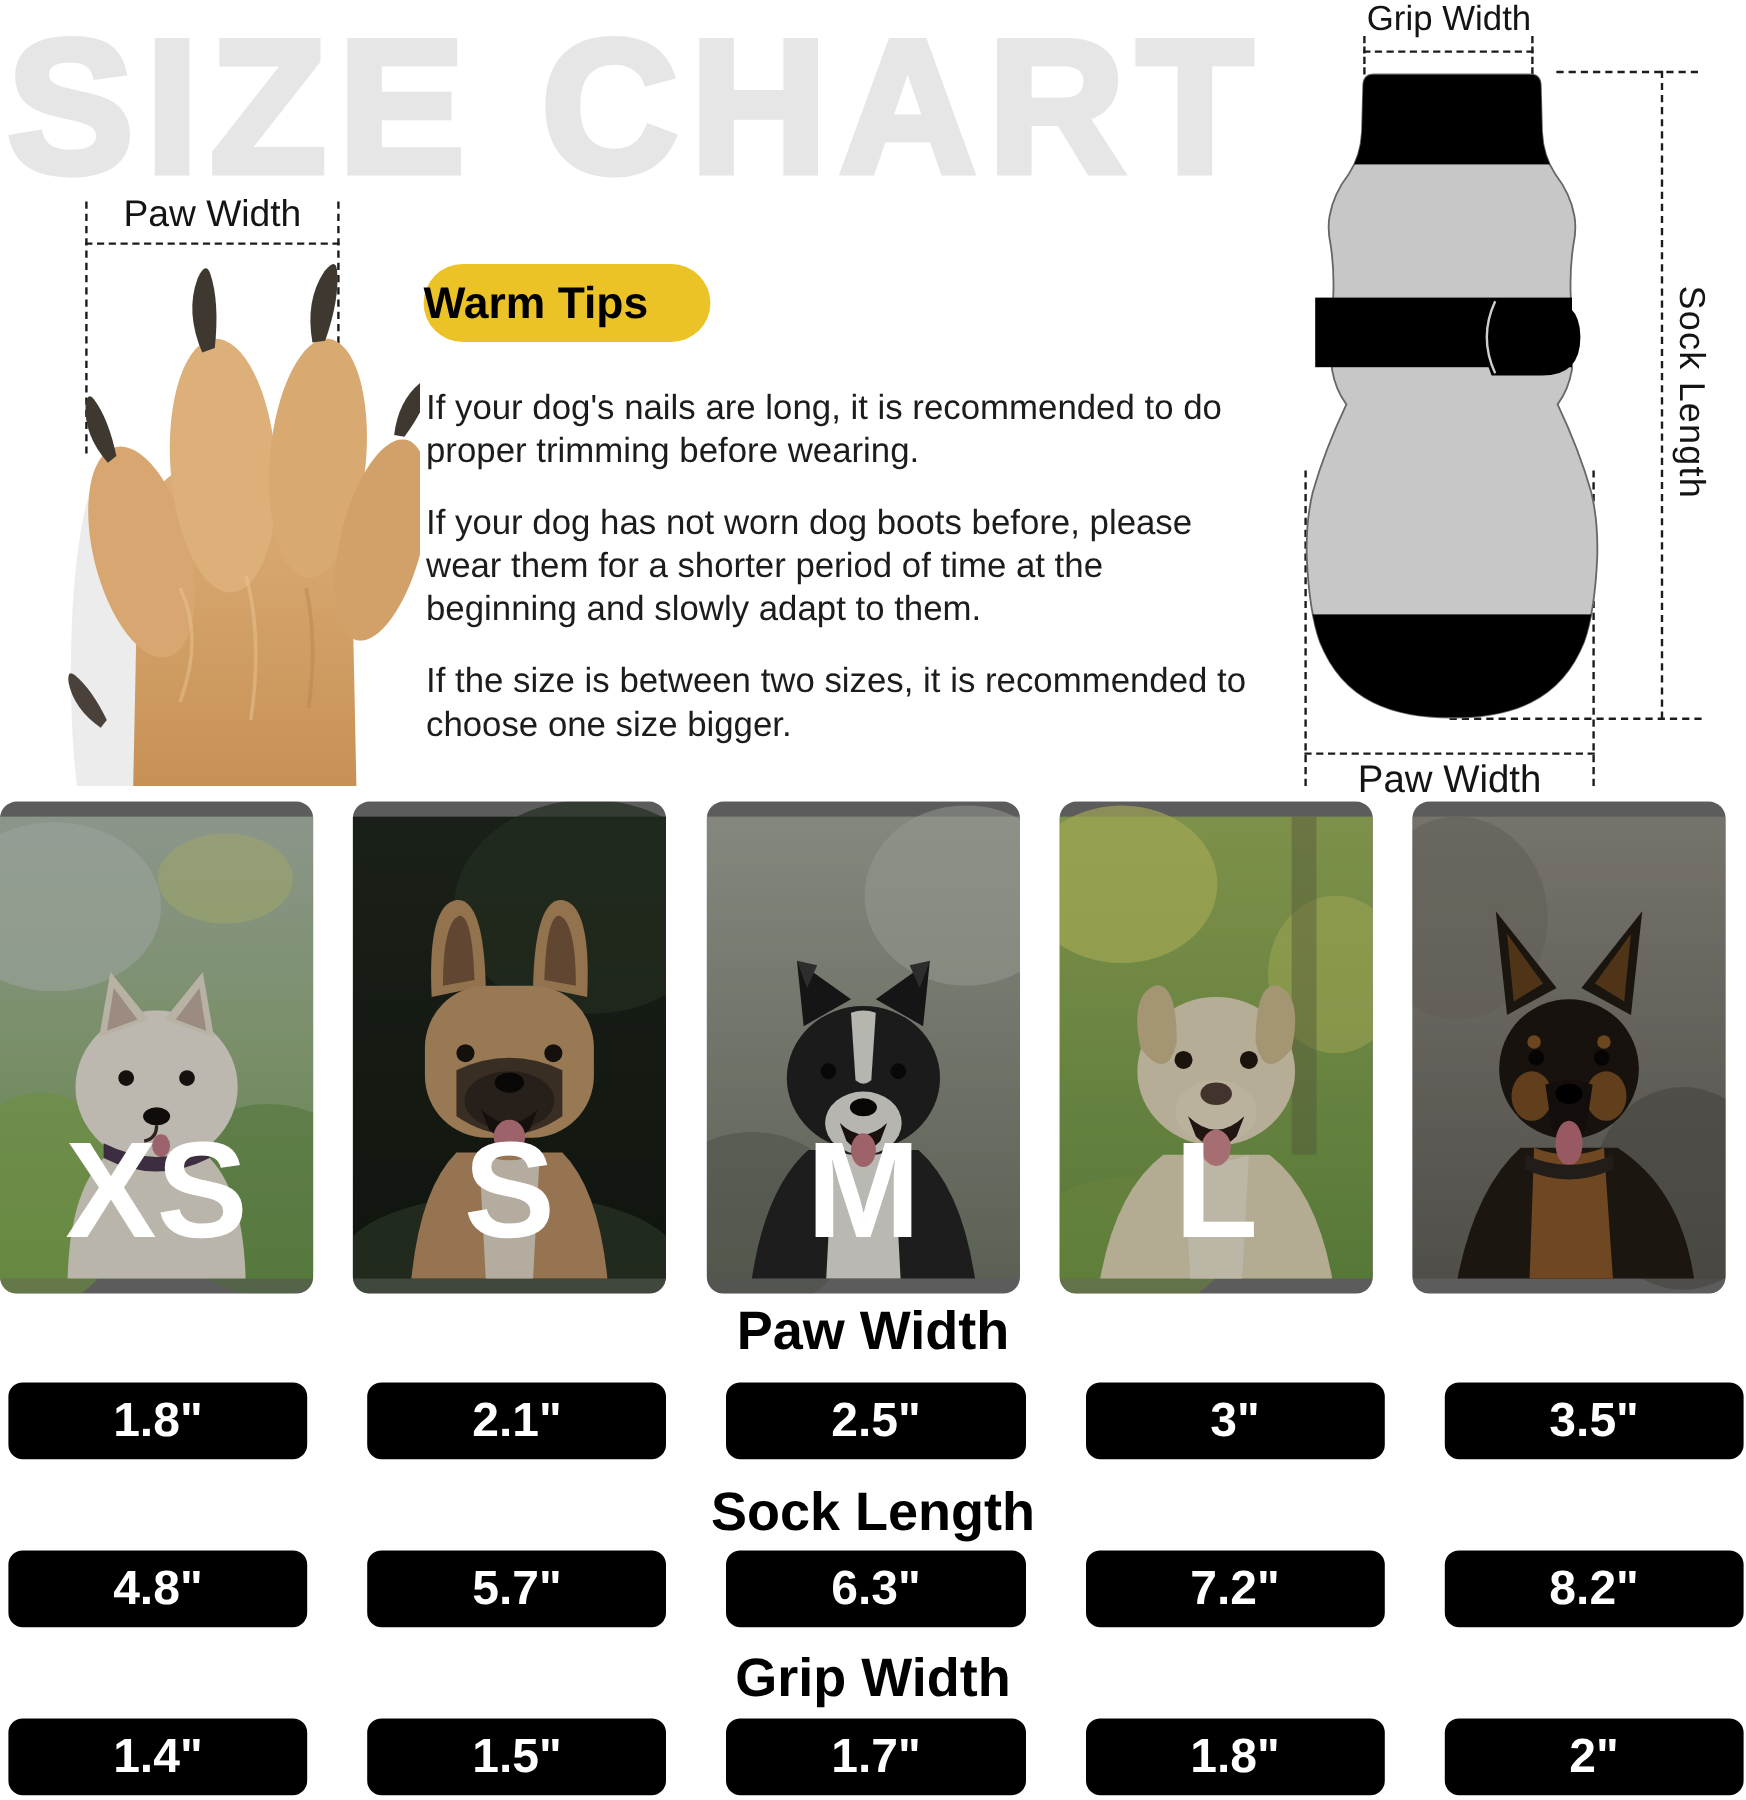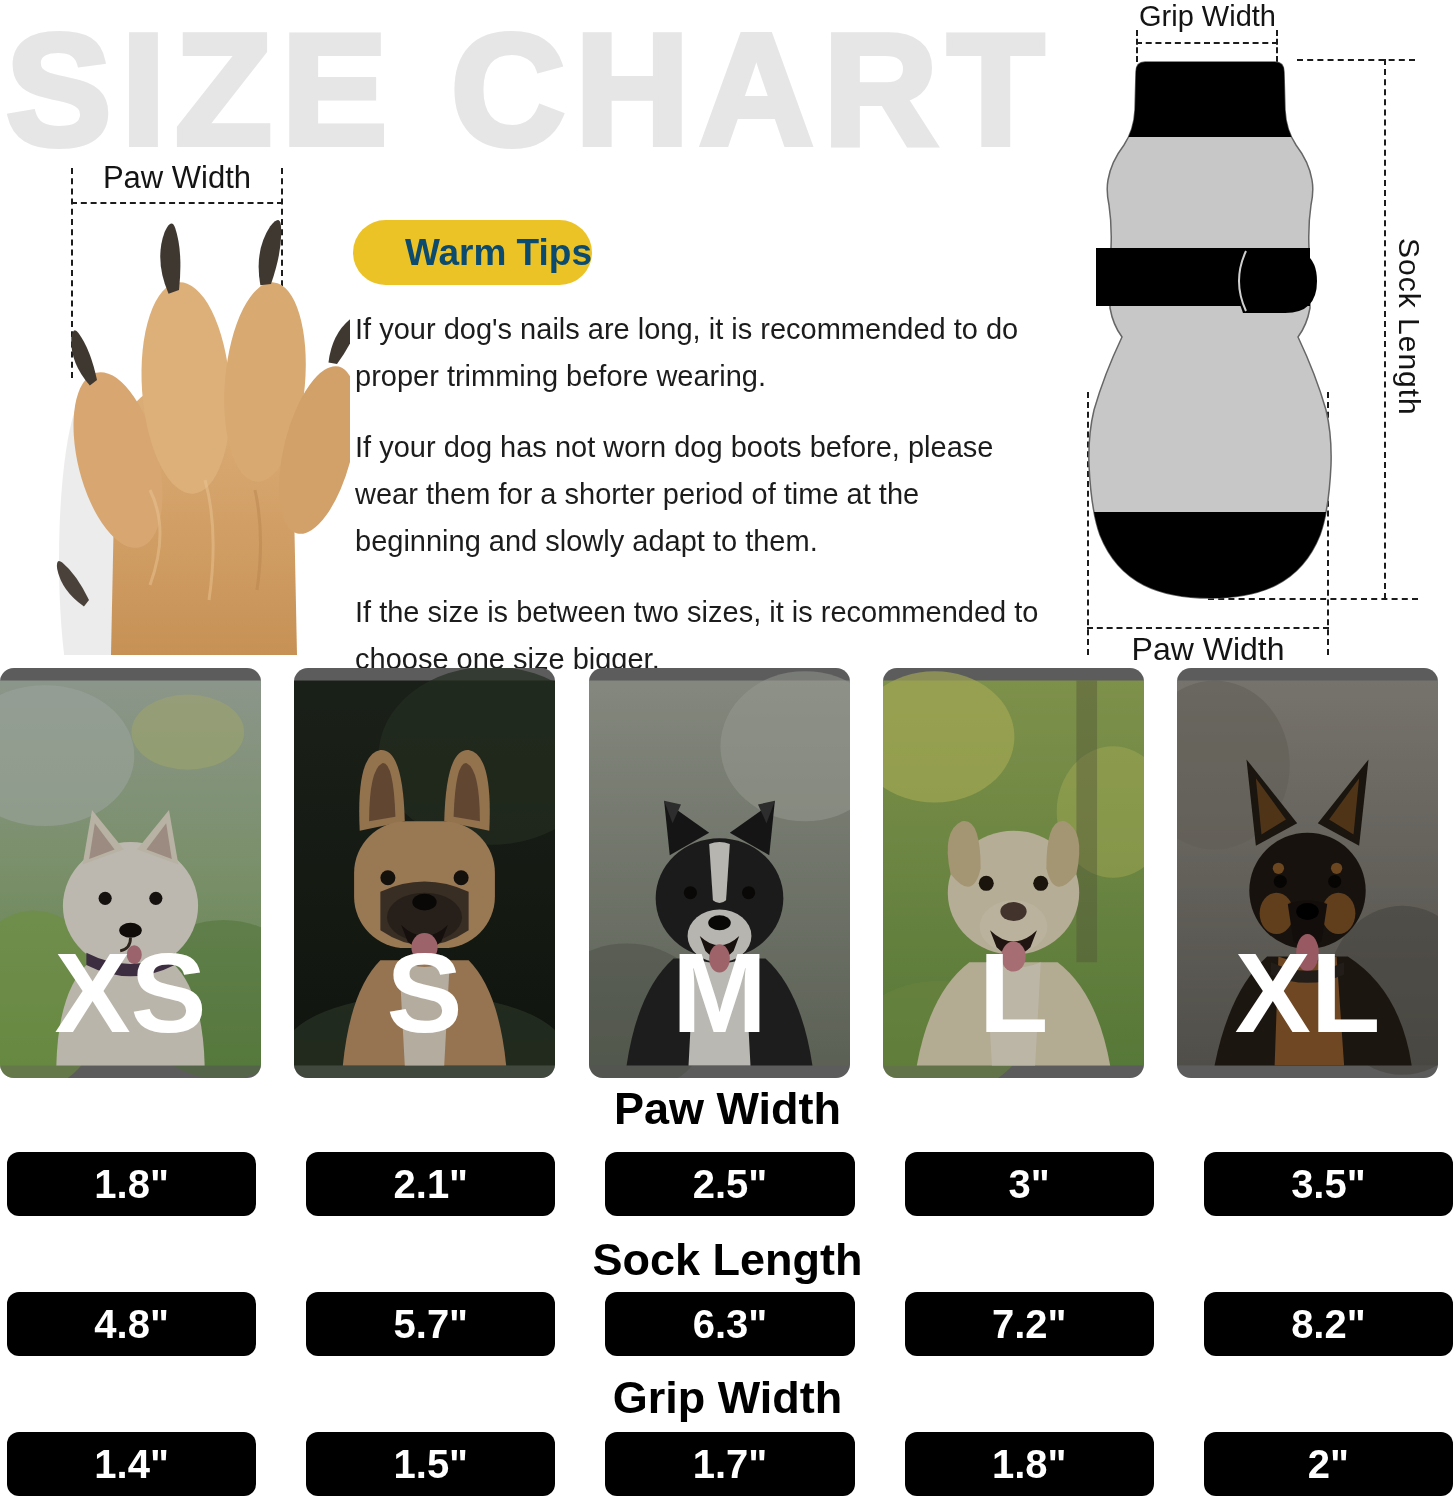--- a/index.html
+++ b/index.html
@@ -16,23 +16,23 @@
   .dash-h{height:0;border-top:2px dashed #1c1c1c;}
 
   
   #paw-measure-label{left:71px;top:160px;width:212px;text-align:center;font-size:31px;}
   #paw-dash-left {left:71px; top:168px;height:210px;}
   #paw-dash-right{left:281px;top:168px;height:210px;}
   #paw-dash-top  {left:71px; top:202px;width:212px;}
 
   
   #warm-tips-badge{left:353px;top:220px;width:239px;height:65px;border-radius:34px;
-                   background:#ECC327;display:flex;align-items:center;justify-content:flex-end;
-                   font-size:37px;font-weight:bold;color:#0c4a6e;}
-  #warm-tips-text{left:355px;top:306px;width:685px;font-size:29px;line-height:47px;color:#1c1c1c;}
+                   background:#ECC327;display:flex;align-items:center;justify-content:flex-start;
+                   font-size:37px;font-weight:bold;color:#000000;}
+  #warm-tips-text{left:355px;top:322px;width:685px;font-size:29px;line-height:36px;color:#1c1c1c;}
   #warm-tips-text p{margin:0 0 24px 0;}
 
   
   #grip-width-label{left:1135px;top:0px;width:145px;text-align:center;font-size:29px;}
   #grip-dash-l{left:1136px;top:30px;height:32px;}
   #grip-dash-r{left:1276px;top:30px;height:32px;}
   #grip-dash-h{left:1136px;top:42px;width:142px;}
   #socklen-dash-top{left:1297px;top:59px;width:118px;}
   #socklen-dash-v{left:1384px;top:59px;height:540px;}
   #socklen-dash-bottom{left:1208px;top:598px;width:210px;}
@@ -283,21 +283,20 @@
       <circle cx="108" cy="200" r="6" fill="#8a5a28"></circle>
         <circle cx="170" cy="200" r="6" fill="#8a5a28"></circle>
       <circle cx="110" cy="214" r="7" fill="#090705"></circle>
         <circle cx="168" cy="214" r="7" fill="#090705"></circle>
       <path d="M118 238 Q139 230 160 238 L154 278 Q139 288 124 278 Z" fill="#191310"></path>
       <ellipse cx="139" cy="246" rx="12" ry="9" fill="#000"></ellipse>
       <ellipse cx="139" cy="290" rx="12" ry="20" fill="#c4737e"></ellipse>
       <path d="M100 300 Q139 318 178 300 L178 313 Q139 331 100 313 Z" fill="#2e2620"></path>
     </svg>
     <div class="shade"></div>
-    <div class="size-letter">XL</div>
   </div>
 
   <div class="abs row-heading" id="heading-paw">Paw Width</div>
   <div class="abs pill-row" id="pills-paw">
     <div class="pill">1.8"</div>
     <div class="pill">2.1"</div>
     <div class="pill">2.5"</div>
     <div class="pill">3"</div>
     <div class="pill">3.5"</div>
   </div>

